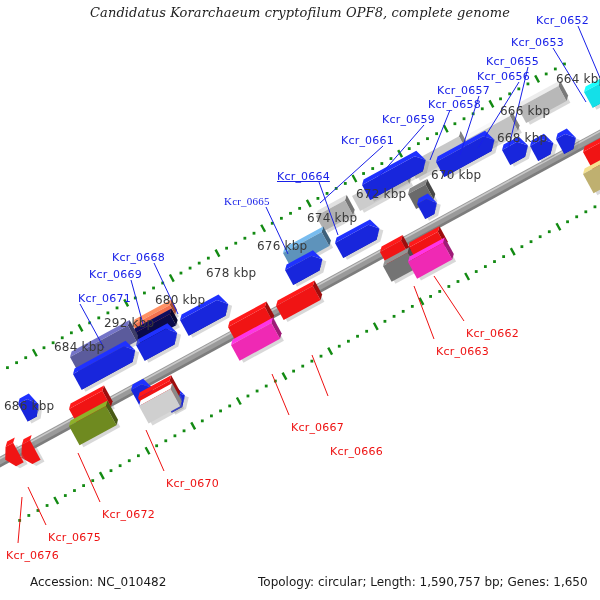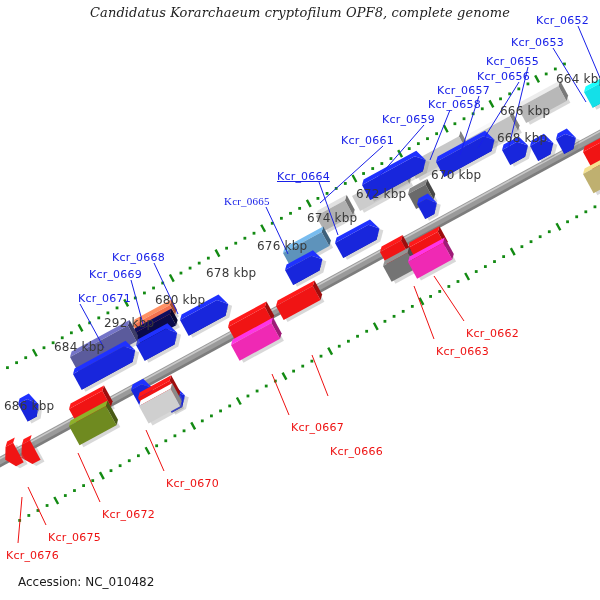--- a/index.html
+++ b/index.html
@@ -15,21 +15,21 @@
   .title{
     position:absolute;top:5px;left:0;width:600px;text-align:center;
     font-family:"DejaVu Serif","Liberation Serif",serif;
     font-style:italic;font-size:13px;color:#222;
     letter-spacing:0.1px;
   }
   .footer{
     position:absolute;bottom:7px;left:0;width:600px;height:18px;
     font-size:12px;color:#1a1a1a;
   }
-  .footer .acc{position:absolute;left:18px;top:0;}
+  .footer .acc{position:absolute;left:30px;top:0;}
   .footer .topo{position:absolute;left:258px;top:0;}
 
   .glabel{
     position:absolute;font-size:11px;white-space:nowrap;
     letter-spacing:0.2px;
   }
   .glabel.blue{color:#1820e8;}
   .glabel.red{color:#ee1111;}
   .tick{
     position:absolute;font-size:12px;color:#3a3a3a;white-space:nowrap;
@@ -489,14 +489,15 @@
       <div class="glabel red" style="left: 330px; top: 402px; margin-top: 43px;">Kcr_0666</div>
       <div class="glabel red" style="left: 291px; top: 421px; text-align: center;">Kcr_0667</div>
       <div class="glabel red" style="left: 166px; top: 477px;">Kcr_0670</div>
       <div class="glabel red" style="left: 102px; top: 508px;">Kcr_0672</div>
       <div class="glabel red" style="left: 48px; top: 531px;">Kcr_0675</div>
       <div class="glabel red" style="left: 6px; top: 549px;">Kcr_0676</div>
     </div>
 
   <div class="footer">
     <span class="acc">Accession: NC_010482</span>
+    <span class="topo">Topology: circular; Length: 1,590,757 bp; Genes: 1,650</span>
   </div>
 </div>
 
 </body></html>

